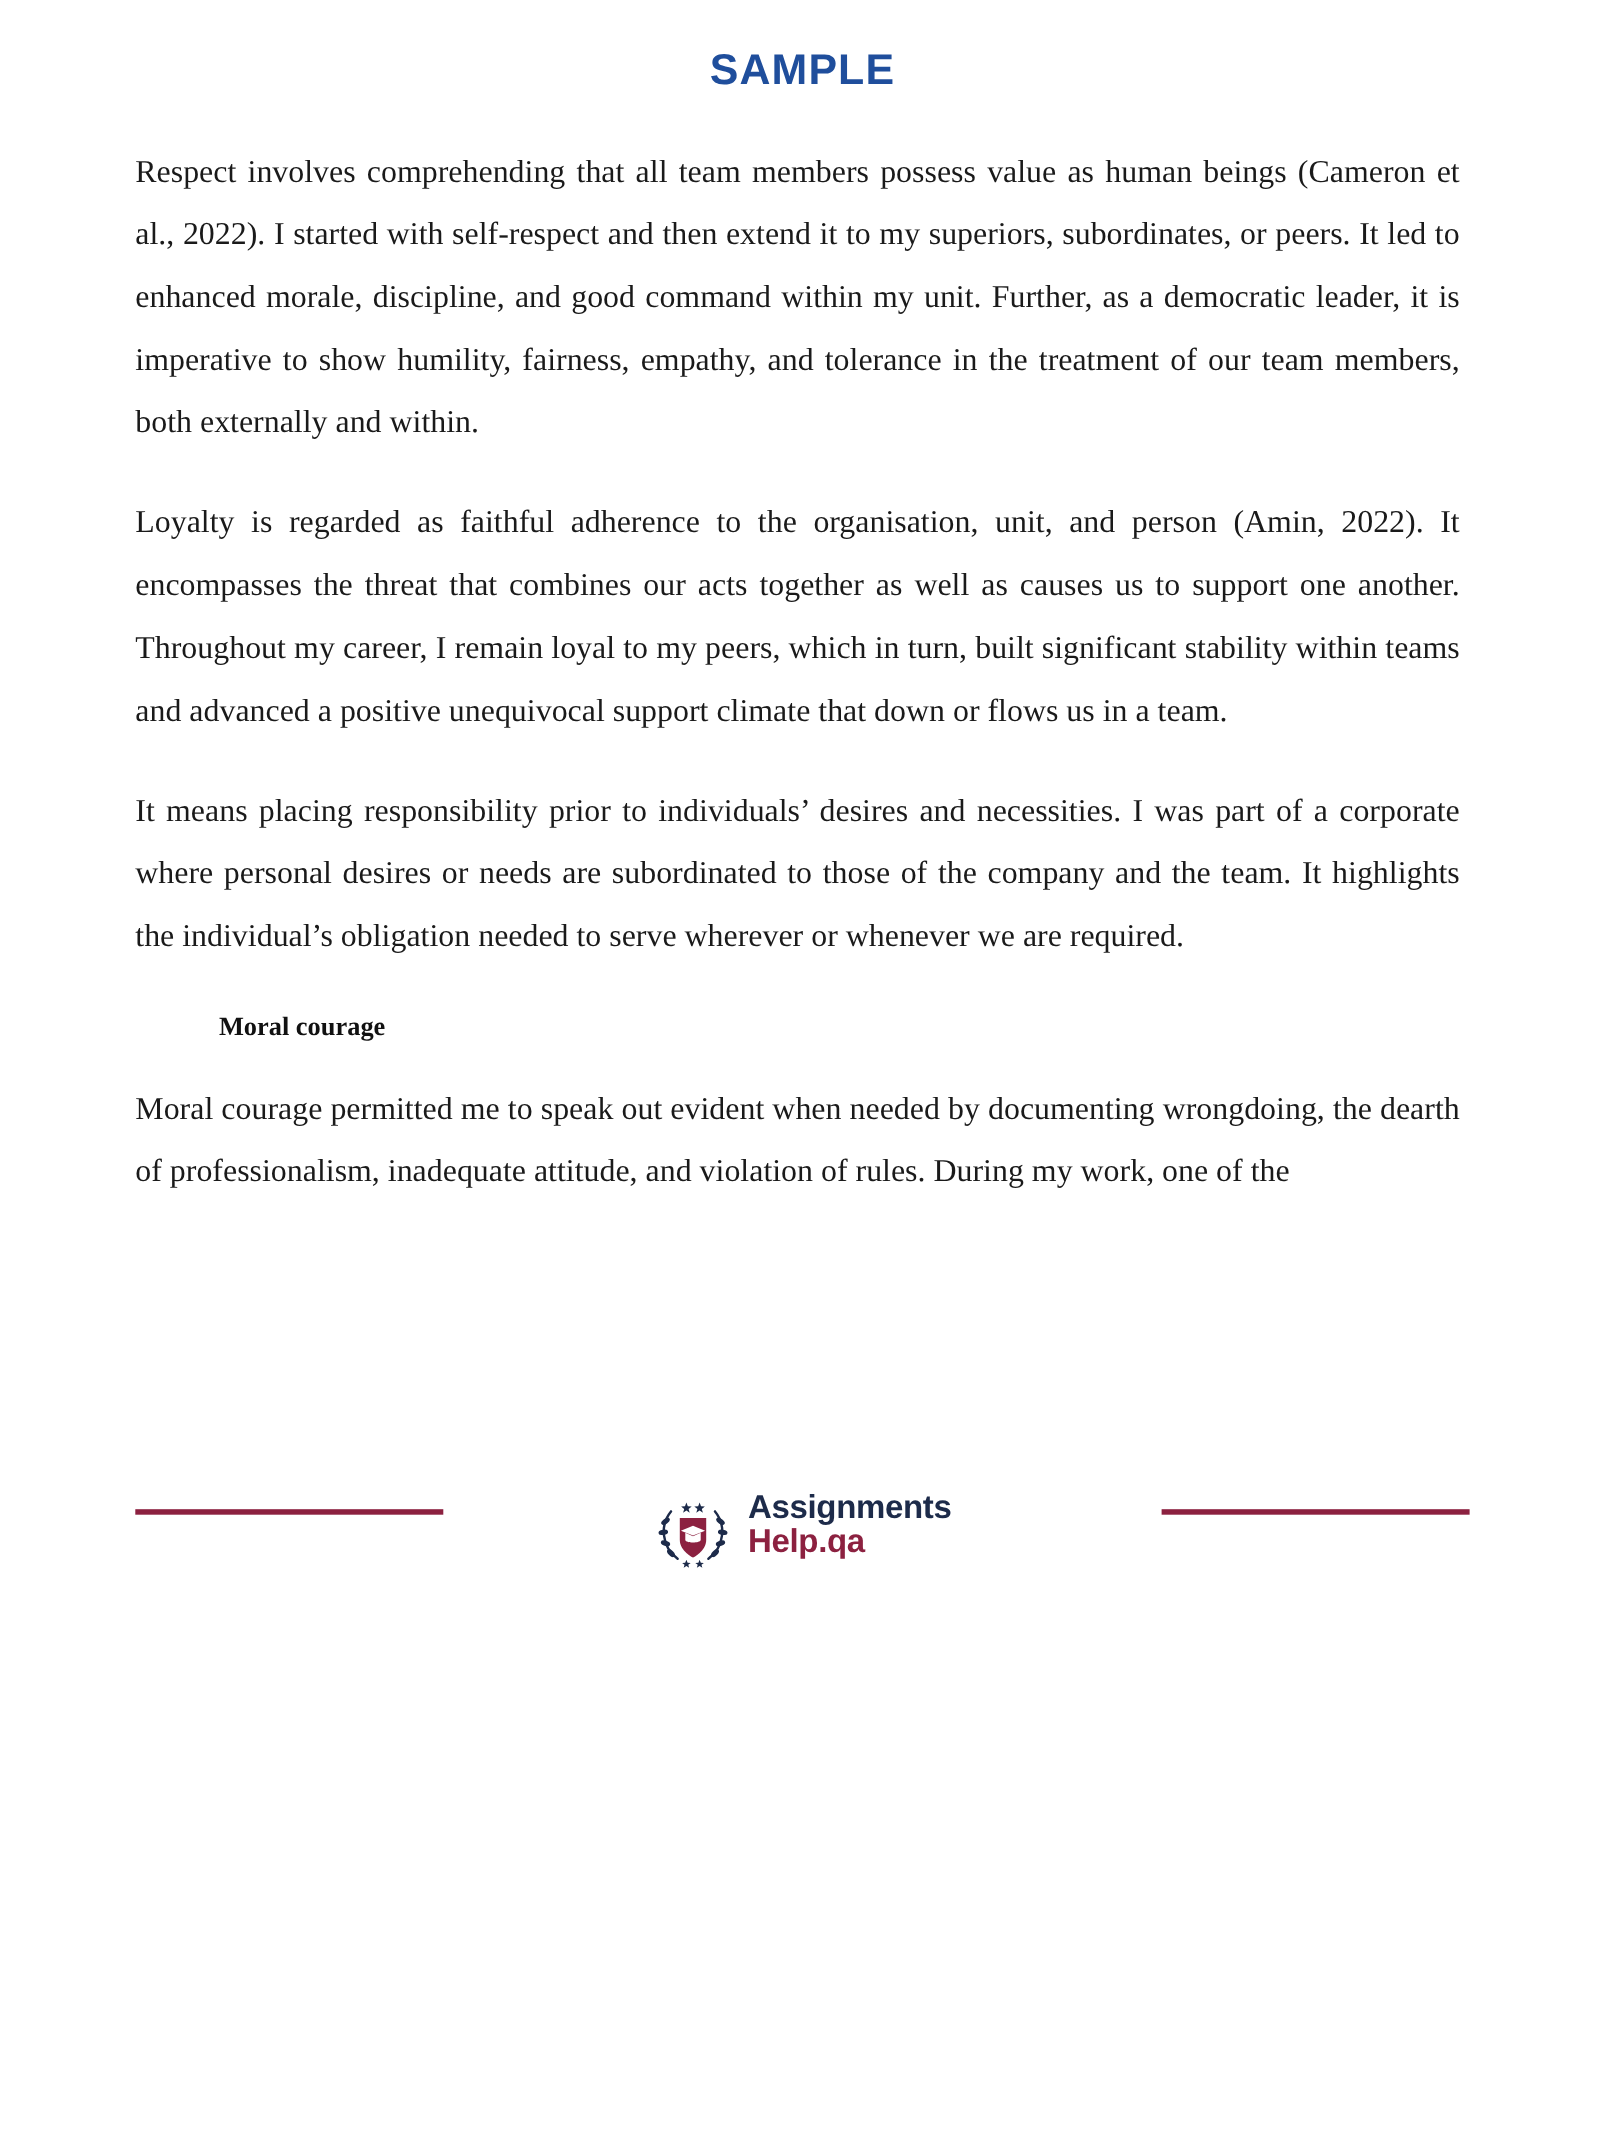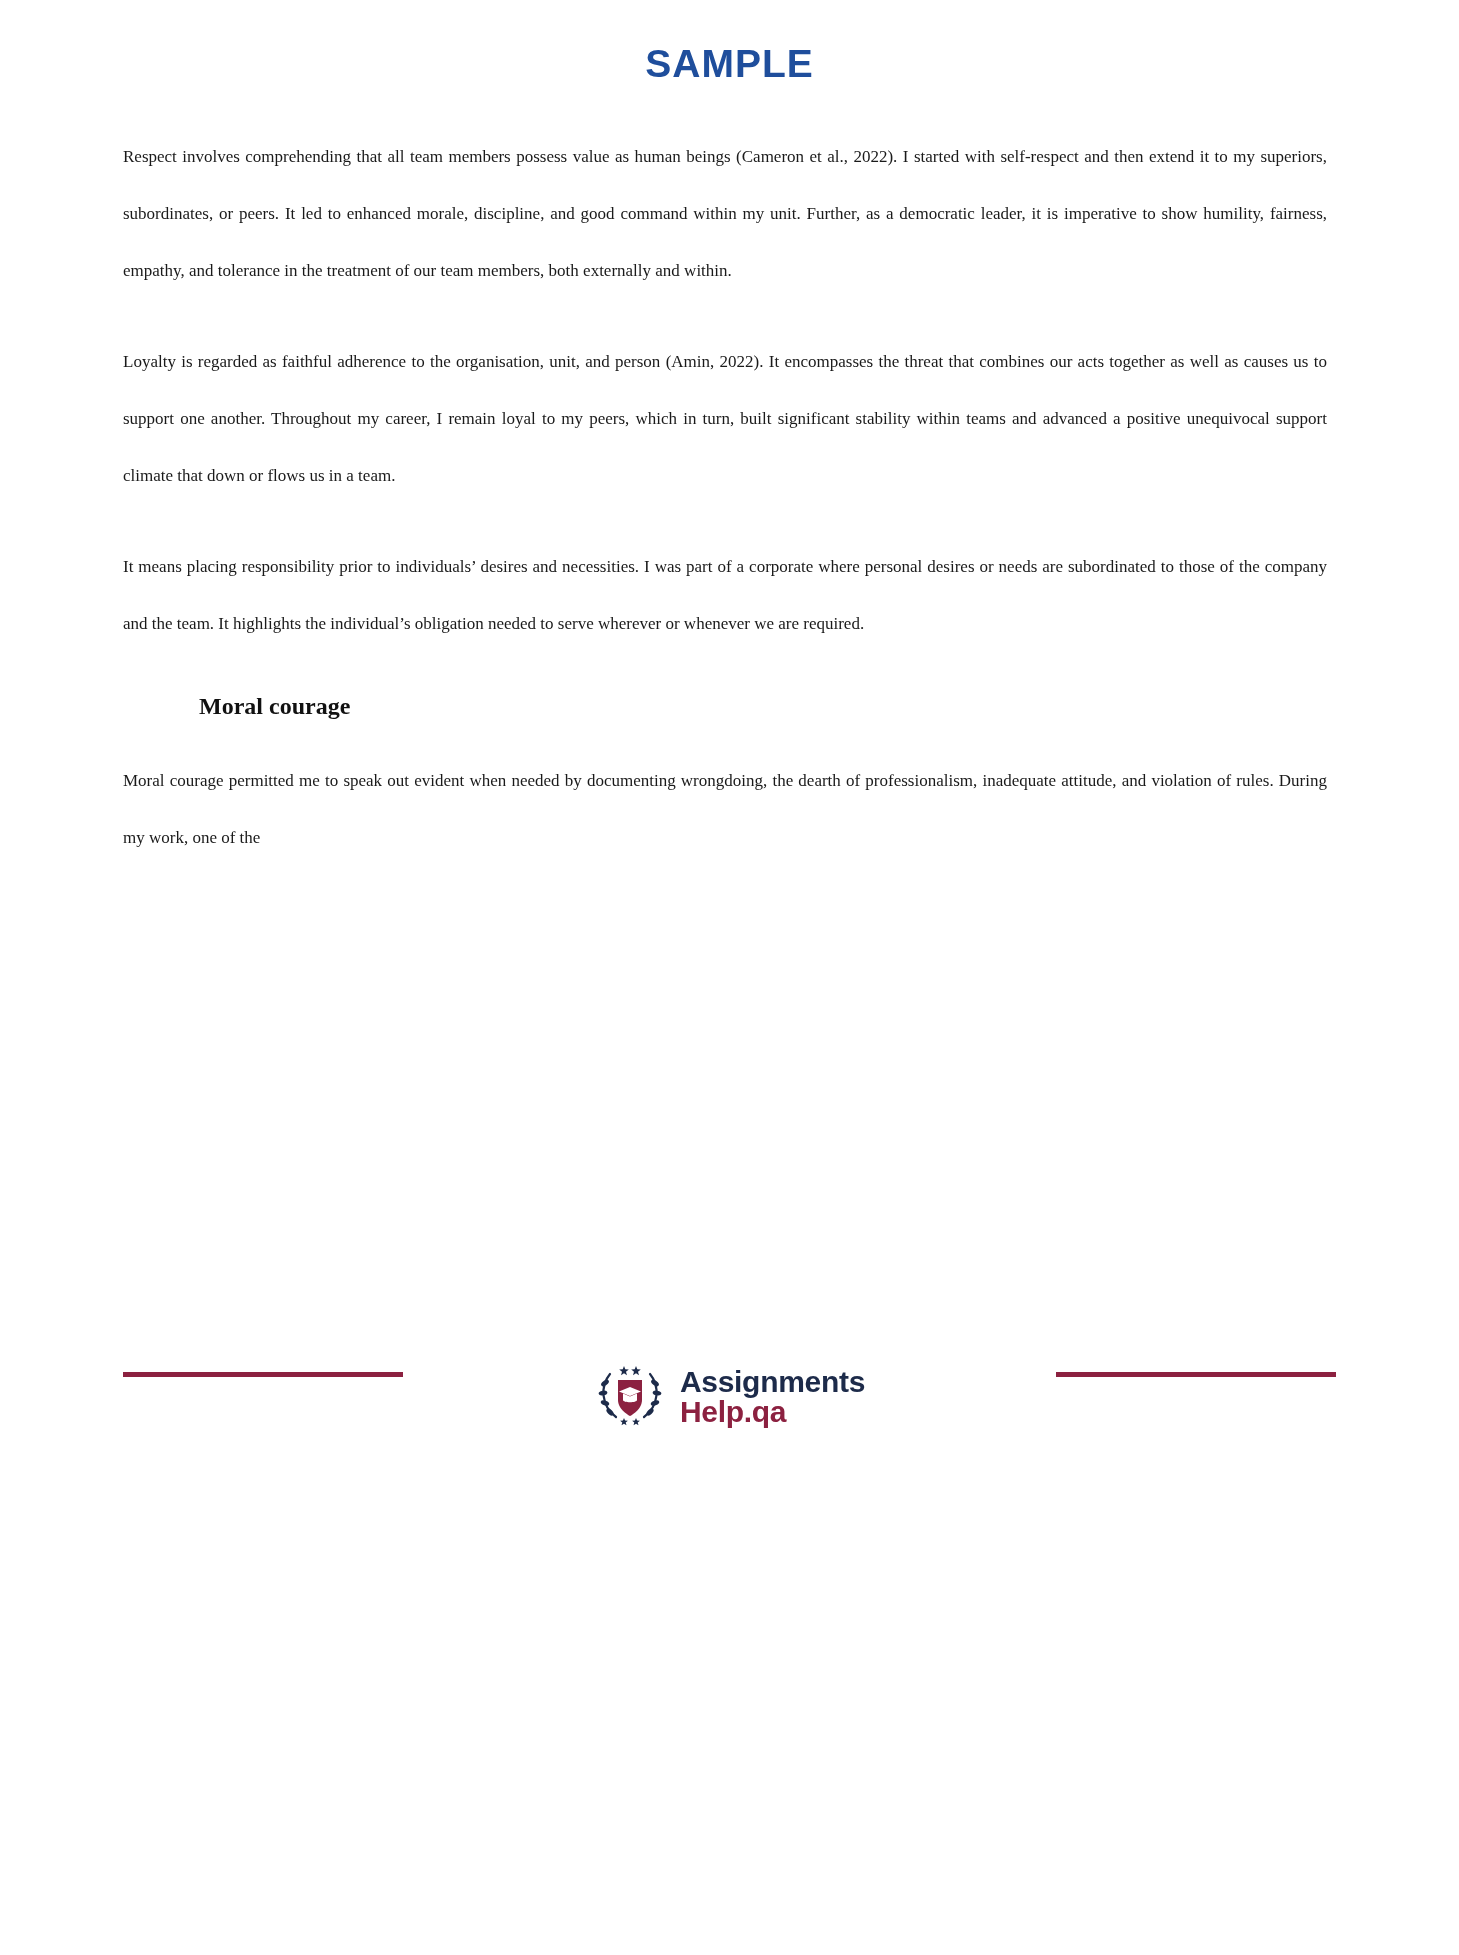--- a/index.html
+++ b/index.html
@@ -43,21 +43,21 @@
 
   .content {
     position: absolute;
     left: 123px;
     top: 128px;
     width: 1204px;
   }
 
   p.body-par {
     margin: 0 0 34px 0;
-    font-size: 17px;
+    font-size: 29px;
     line-height: 57px;
     color: #1a1a1a;
     text-align: justify;
     text-justify: inter-word;
   }
   p.body-par.last {
     margin-bottom: 0;
   }
 
   h3.sub-head {
@@ -89,21 +89,21 @@
     position: absolute;
     top: 50%;
     height: 5px;
     background: #8c2140;
   }
   .rule-left { left: 123px; width: 280px; }
   .rule-right { right: 123px; width: 280px; }
 
   .logo-block {
     display: flex;
-    align-items: flex-end;
+    align-items: flex-start;
     gap: 14px;
     background: #ffffff;
     padding: 0 18px;
     position: relative;
     z-index: 2;
     margin-top: 40px;
   }
   .crest {
     width: 72px;
     height: 72px;

